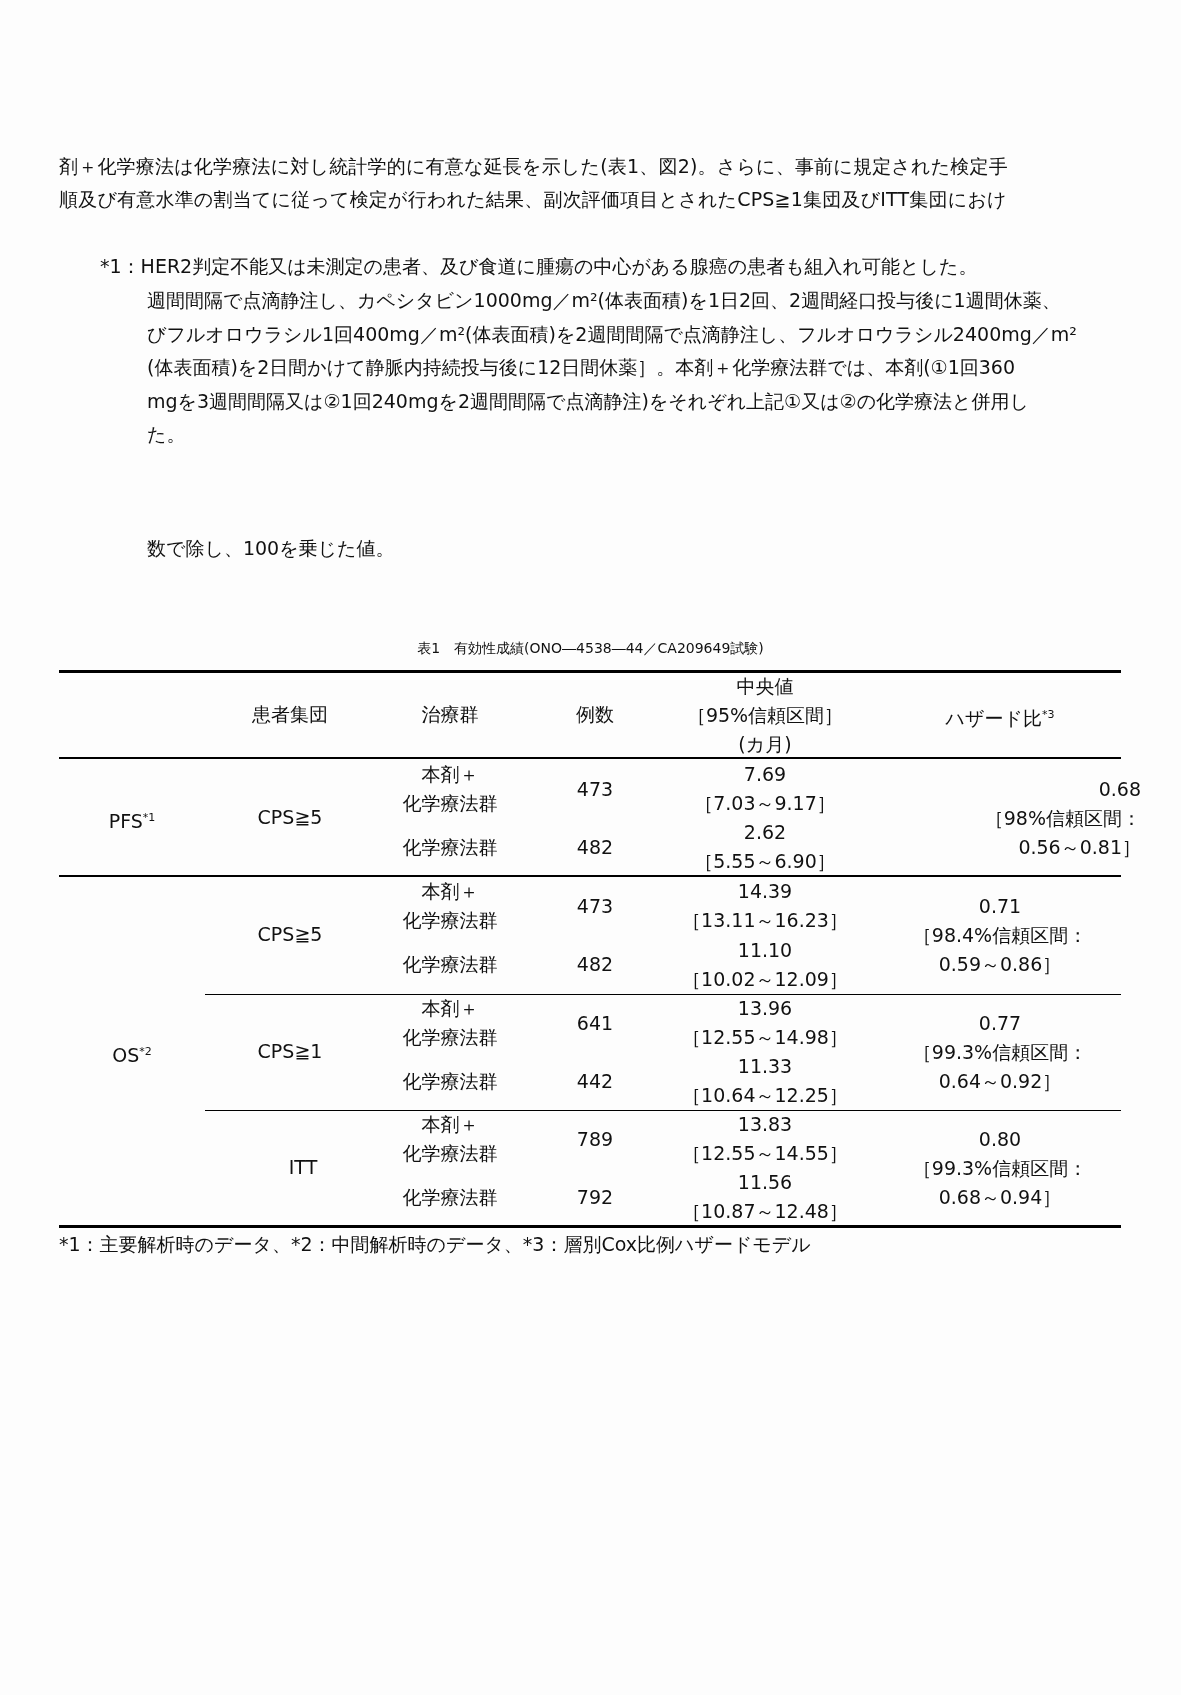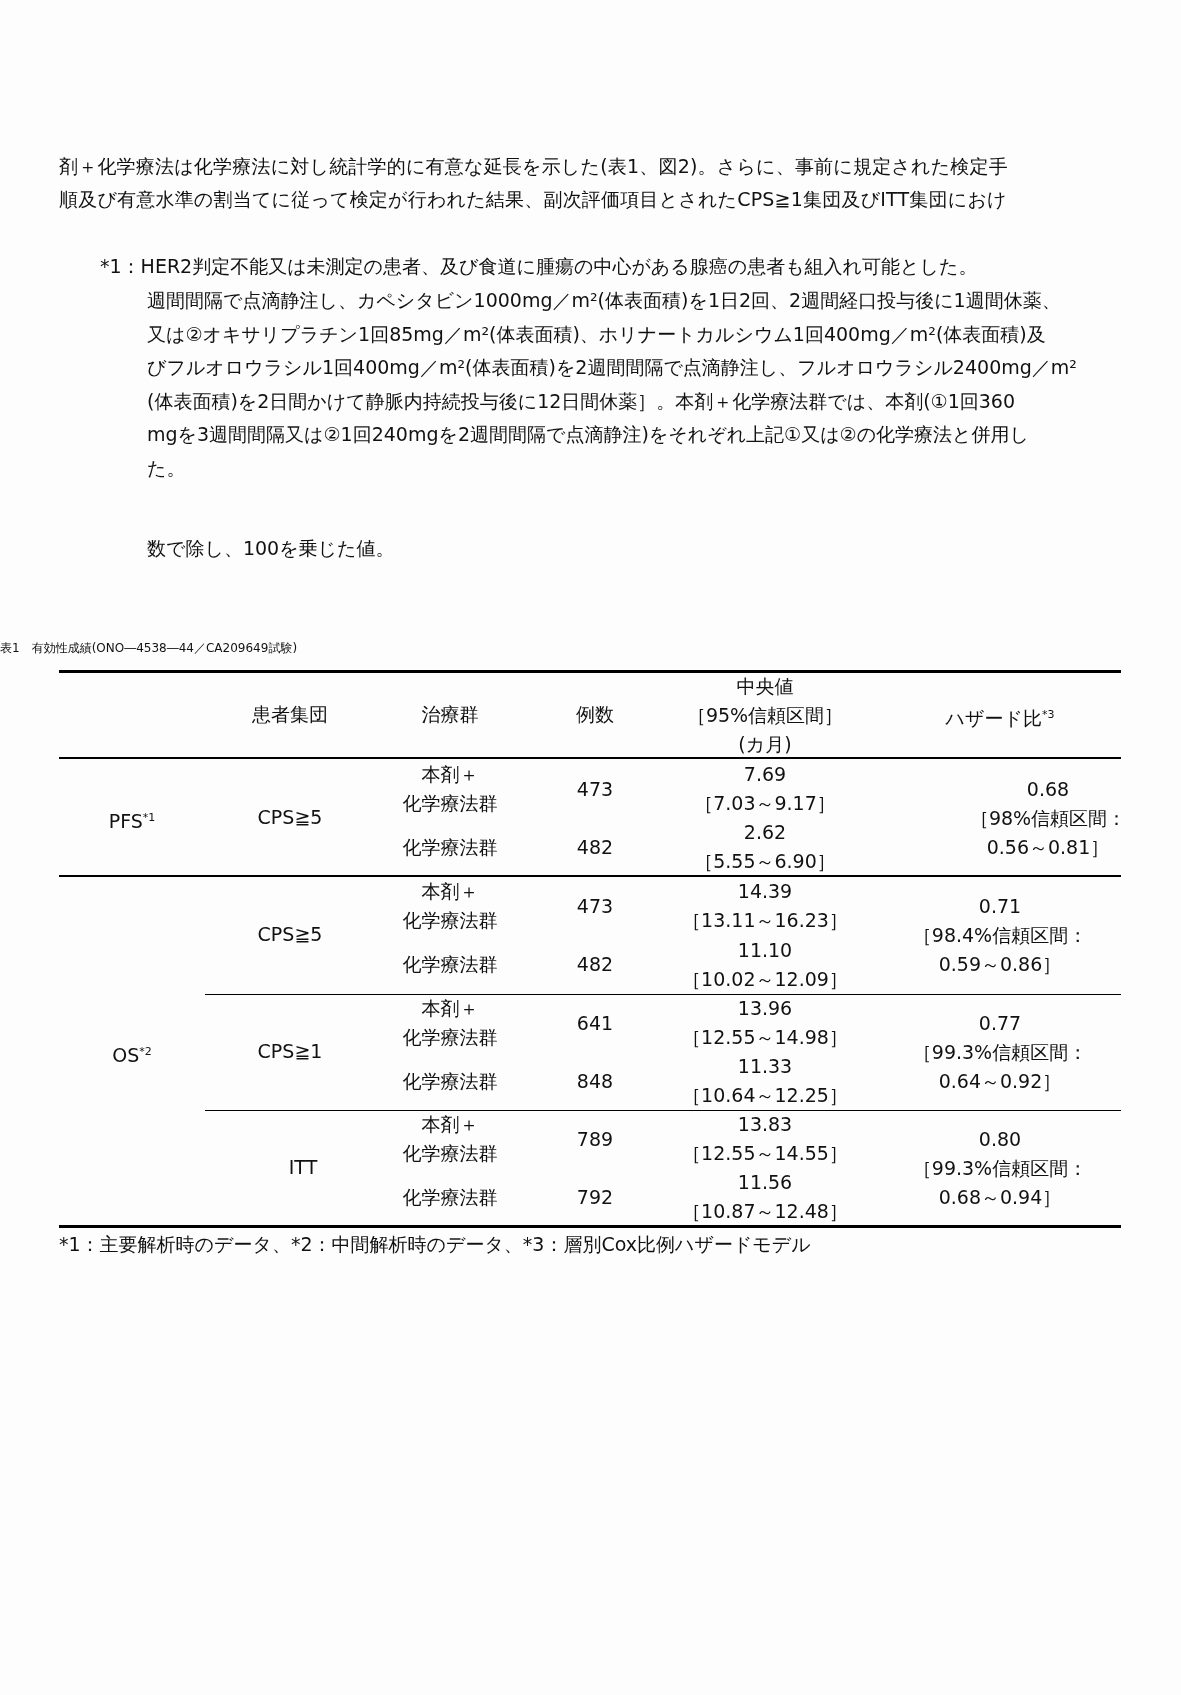--- a/index.html
+++ b/index.html
@@ -3,40 +3,39 @@
 <meta charset="utf-8">
 <style>
   html, body { margin:0; padding:0; background:#fdfdfd; }
   body { width:1181px; height:1695px; position:relative; overflow:hidden;
     font-family:"DejaVu Sans", "Liberation Sans", sans-serif; color:#111; }
   .para { position:absolute; left:59px; width:1064px; font-size:19px; line-height:33px; letter-spacing:0.2px; }
   .line { white-space:nowrap; height:33px; }
   .note { position:absolute; left:100px; width:1023px; font-size:19px; line-height:33.5px; }
   .note .nl { white-space:nowrap; height:33.5px; }
   .note .cont { padding-left:47px; }
-  .caption { position:absolute; top:640px; left:0; width:1181px; font-size:12px; }
+  .caption { position:absolute; top:640px; left:0; width:1181px; text-align:center; font-size:14px; }
   .rule { position:absolute; background:#000; }
   .cell { position:absolute; text-align:center; font-size:19px; line-height:29px; white-space:nowrap; }
   sup { font-size:11px; vertical-align:7px; }
   .foot { position:absolute; left:59px; top:1232px; font-size:19px; white-space:nowrap; }
 </style>
 </head>
 <body>
 
 <div class="para" style="top:150px;">
   <div class="line">剤＋化学療法は化学療法に対し統計学的に有意な延長を示した(表1、図2)。さらに、事前に規定された検定手</div>
   <div class="line">順及び有意水準の割当てに従って検定が行われた結果、副次評価項目とされたCPS≧1集団及びITT集団におけ</div>
 </div>
 
 <div class="note" style="top:250px;">
   <div class="nl">*1：HER2判定不能又は未測定の患者、及び食道に腫瘍の中心がある腺癌の患者も組入れ可能とした。</div>
 </div>
 <div class="note" style="top:284px;">
   <div class="nl cont">週間間隔で点滴静注し、カペシタビン1000mg／m²(体表面積)を1日2回、2週間経口投与後に1週間休薬、</div>
-  <div class="nl cont">又は②オキサリプラチン1回85mg／m²(体表面積)、ホリナートカルシウム1回400mg／m²(体表面積)及</div>
   <div class="nl cont">びフルオロウラシル1回400mg／m²(体表面積)を2週間間隔で点滴静注し、フルオロウラシル2400mg／m²</div>
   <div class="nl cont">(体表面積)を2日間かけて静脈内持続投与後に12日間休薬］。本剤＋化学療法群では、本剤(①1回360</div>
   <div class="nl cont">mgを3週間間隔又は②1回240mgを2週間間隔で点滴静注)をそれぞれ上記①又は②の化学療法と併用し</div>
   <div class="nl cont">た。</div>
 </div>
 <div class="note" style="top:532px;">
   <div class="nl cont">数で除し、100を乗じた値。</div>
 </div>
 
 <div class="caption">表1　有効性成績(ONO―4538―44／CA209649試験)</div>
@@ -71,21 +70,21 @@
   <div class="cell" style="left:650px; width:230px; top:760px;">
       <div>7.69</div>
       <div>［7.03～9.17］</div>
     </div>
   <div class="cell" style="left:375px; width:150px; top:833px;">化学療法群</div>
   <div class="cell" style="left:550px; width:90px; top:833px;">482</div>
   <div class="cell" style="left:650px; width:230px; top:818px;">
       <div>2.62</div>
       <div>［5.55～6.90］</div>
     </div>
-  <div class="cell" style="left:928px; width:240px; top:775px;">
+  <div class="cell" style="left:901px; width:240px; top:775px;text-align:right;">
       <div>0.68</div>
       <div>［98%信頼区間：</div>
       <div>0.56～0.81］</div>
     </div>
 </div>
 
 <div>
   <div class="cell" style="left:205px; width:170px; top:920px;">CPS≧5</div>
   <div class="cell" style="left:375px; width:150px; top:877px;">
       <div>本剤＋</div>
@@ -114,21 +113,21 @@
   <div class="cell" style="left:375px; width:150px; top:994px;">
       <div>本剤＋</div>
       <div>化学療法群</div>
     </div>
   <div class="cell" style="left:550px; width:90px; top:1009px;">641</div>
   <div class="cell" style="left:650px; width:230px; top:994px;">
       <div>13.96</div>
       <div>［12.55～14.98］</div>
     </div>
   <div class="cell" style="left:375px; width:150px; top:1067px;">化学療法群</div>
-  <div class="cell" style="left:550px; width:90px; top:1067px;">848</div>
+  <div class="cell" style="left:550px; width:90px; top:1067px;">442</div>
   <div class="cell" style="left:650px; width:230px; top:1052px;">
       <div>11.33</div>
       <div>［10.64～12.25］</div>
     </div>
   <div class="cell" style="left:880px; width:240px; top:1009px;">
       <div>0.77</div>
       <div>［99.3%信頼区間：</div>
       <div>0.64～0.92］</div>
     </div>
 </div>

